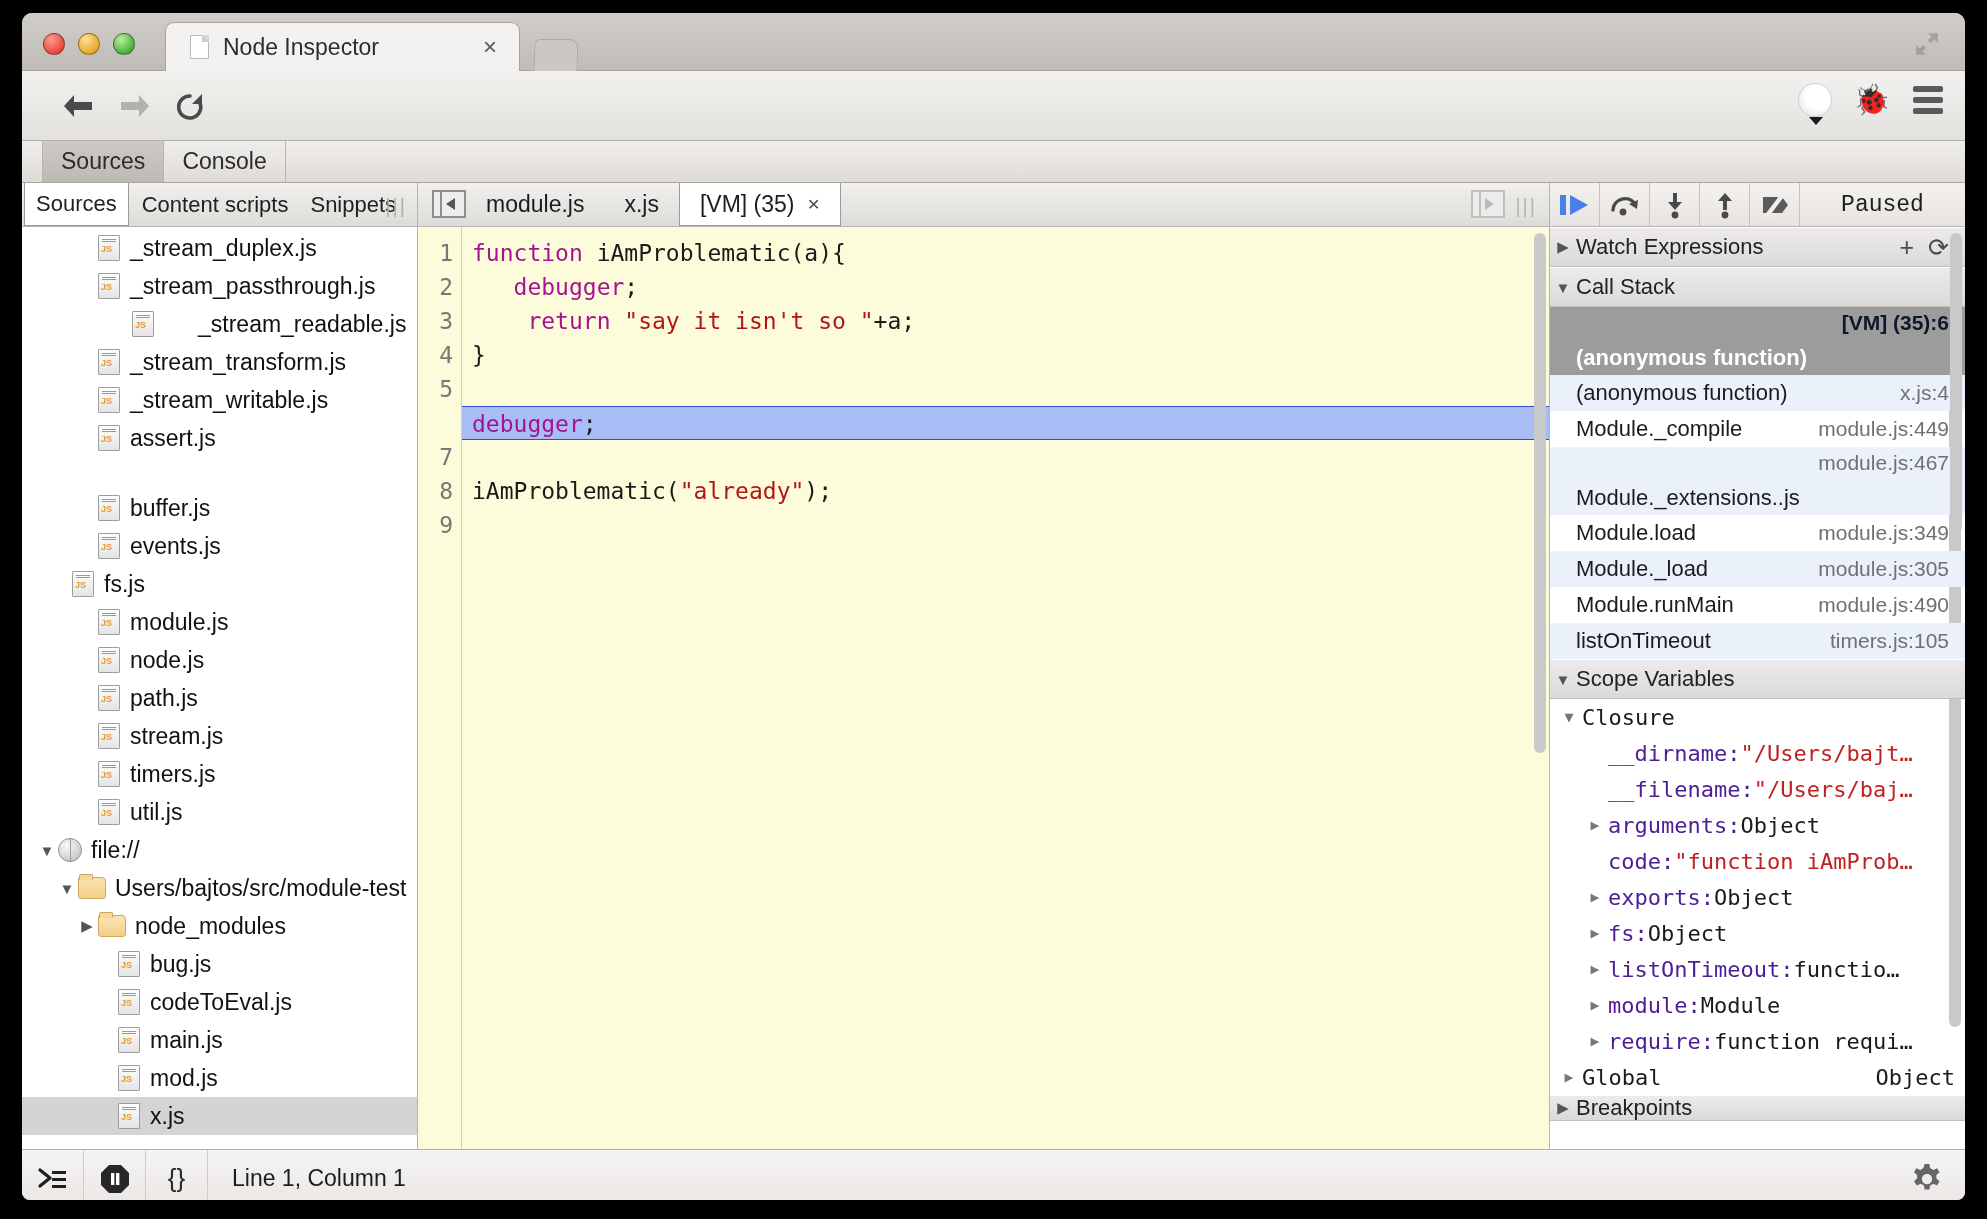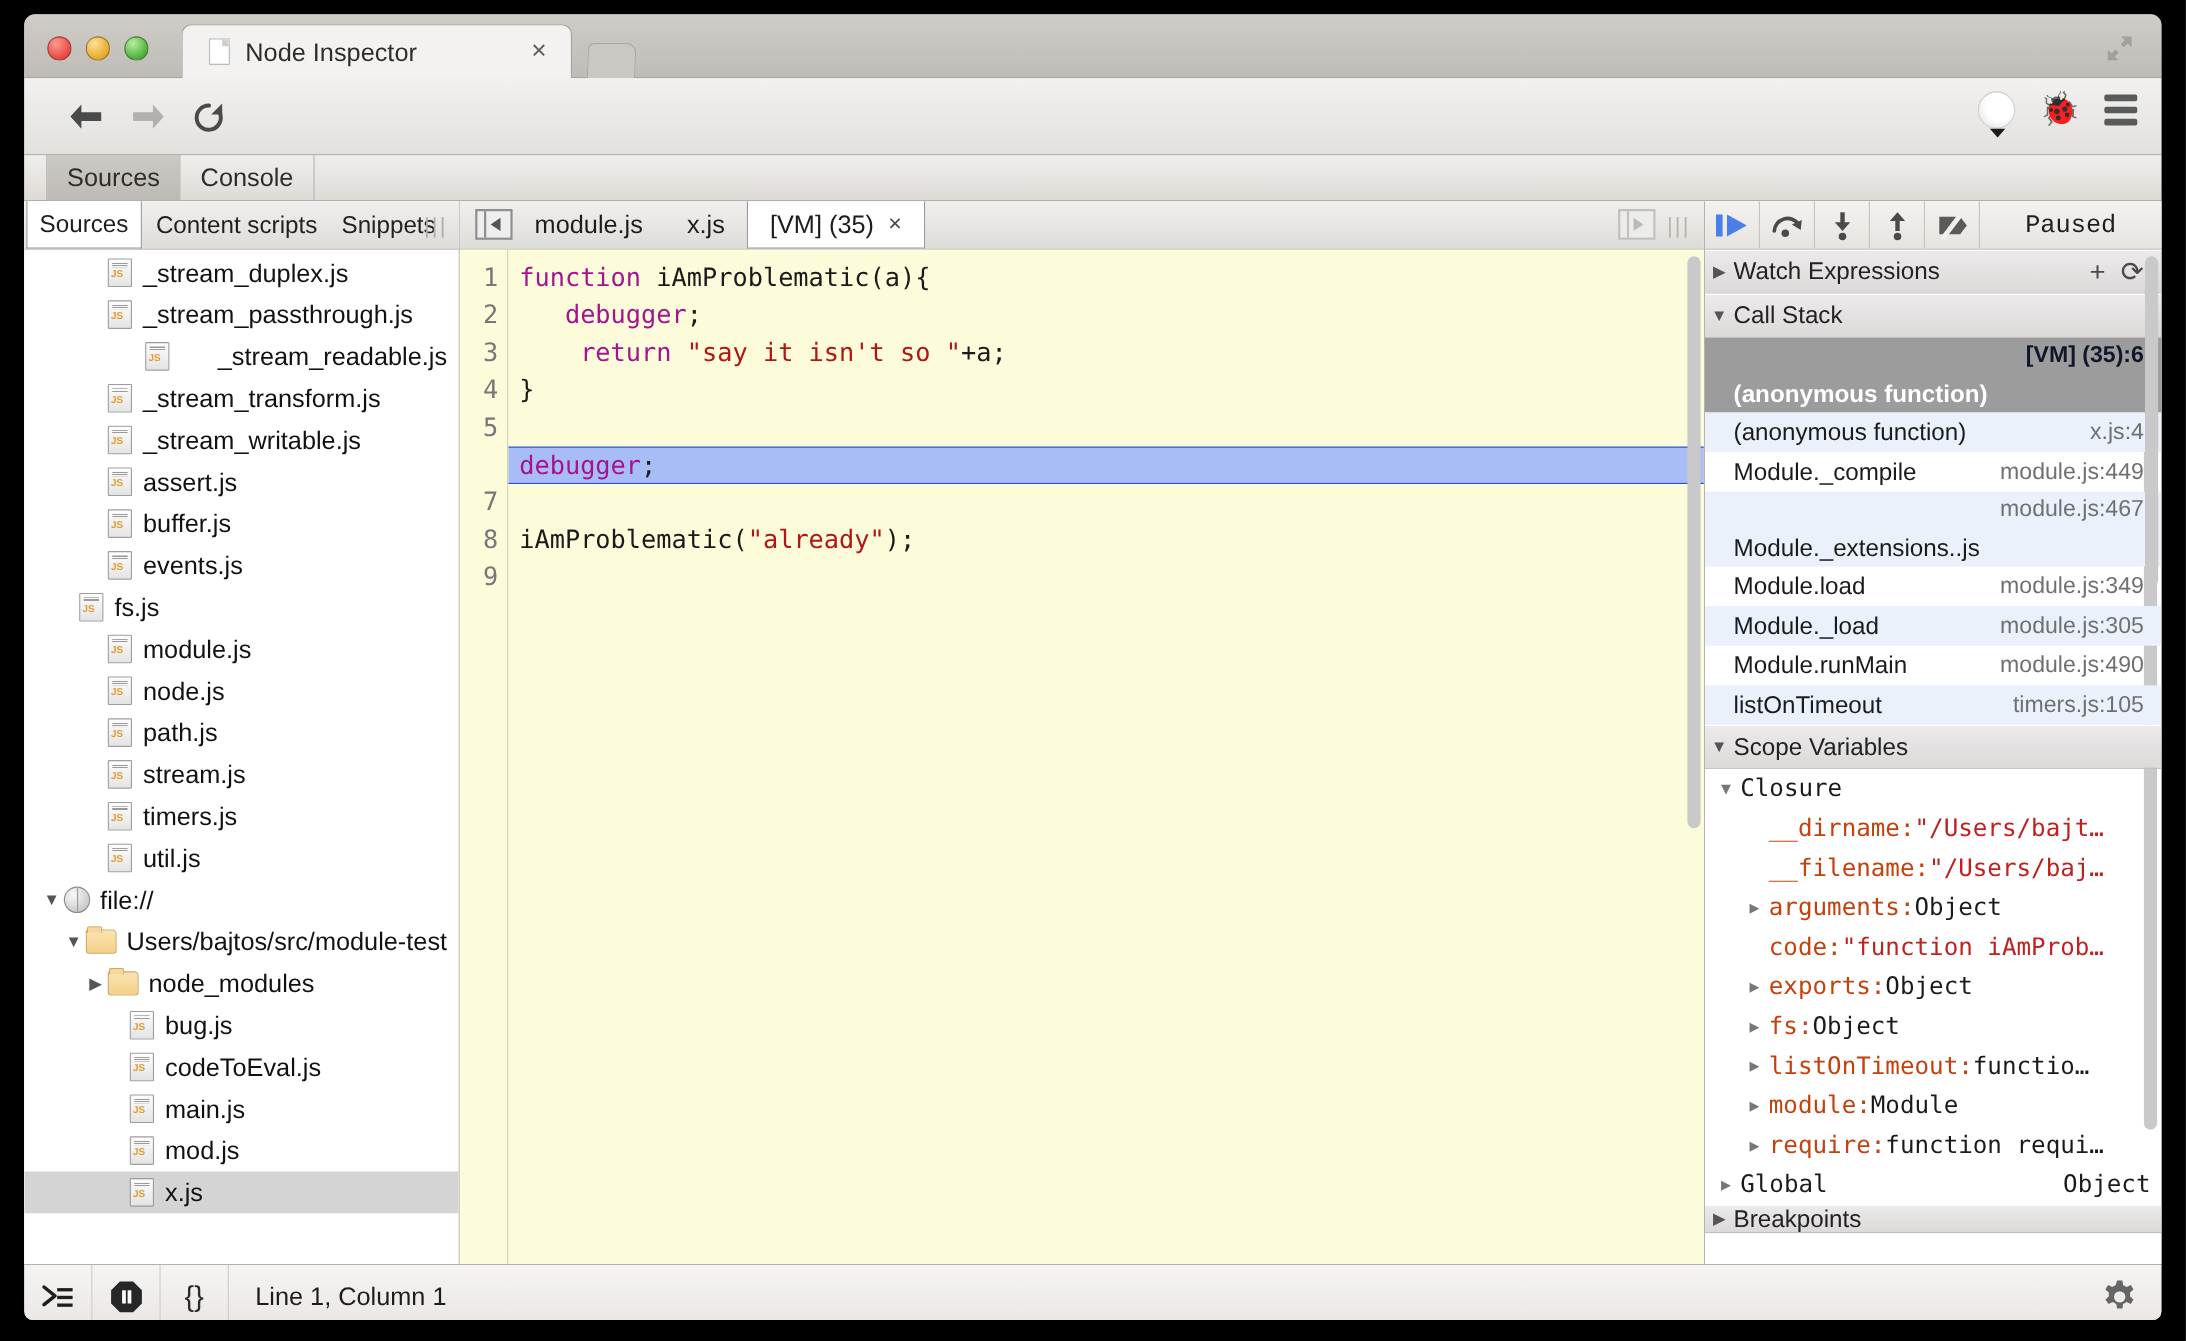--- a/index.html
+++ b/index.html
@@ -337,21 +337,21 @@
   .cs-row.wrapnm .nm { order: 2; width: 100%; }
 
   .sv-row {
     height: 36px; display: flex; align-items: center;
     font-size: 22px; font-family: "DejaVu Sans Mono", monospace;
     white-space: nowrap; cursor: pointer; padding-right: 10px;
   }
   .sv-row .tw { width: 26px; color: #777; font-size: 15px; flex:none; }
   .sv-lvl1 { padding-left: 6px; }
   .sv-lvl2 { padding-left: 32px; }
-  .pname { color: #c2410c; }
+  .pname { color: #4c1d95; }
   .pstr  { color: #c02020; }
   .pobj  { color: #1a1a1a; }
   .sv-row .right { margin-left: auto; color: #1a1a1a; }
   #dbg-vscroll {
     position: absolute; right: 3px; top: 6px; width: 12px; height: 300px;
     background: #c9c9c9; border-radius: 6px;
   }
 
   
   #statusbar {
@@ -451,21 +451,21 @@
           <div class="trow" style="padding-left: 54px;">
             <span class="tw"></span>
             <span class="js-ico"></span>
             <span>_stream_writable.js</span>
           </div>
           <div class="trow" style="padding-left: 54px;">
             <span class="tw"></span>
             <span class="js-ico"></span>
             <span>assert.js</span>
           </div>
-          <div class="trow" style="padding-left: 54px;">
+          <div class="trow" style="padding-left: 54px; margin-top: 32px;">
             <span class="tw"></span>
             <span class="js-ico"></span>
             <span>buffer.js</span>
           </div>
           <div class="trow" style="padding-left: 54px;">
             <span class="tw"></span>
             <span class="js-ico"></span>
             <span>events.js</span>
           </div>
           <div class="trow" style="padding-left: 28px;">

